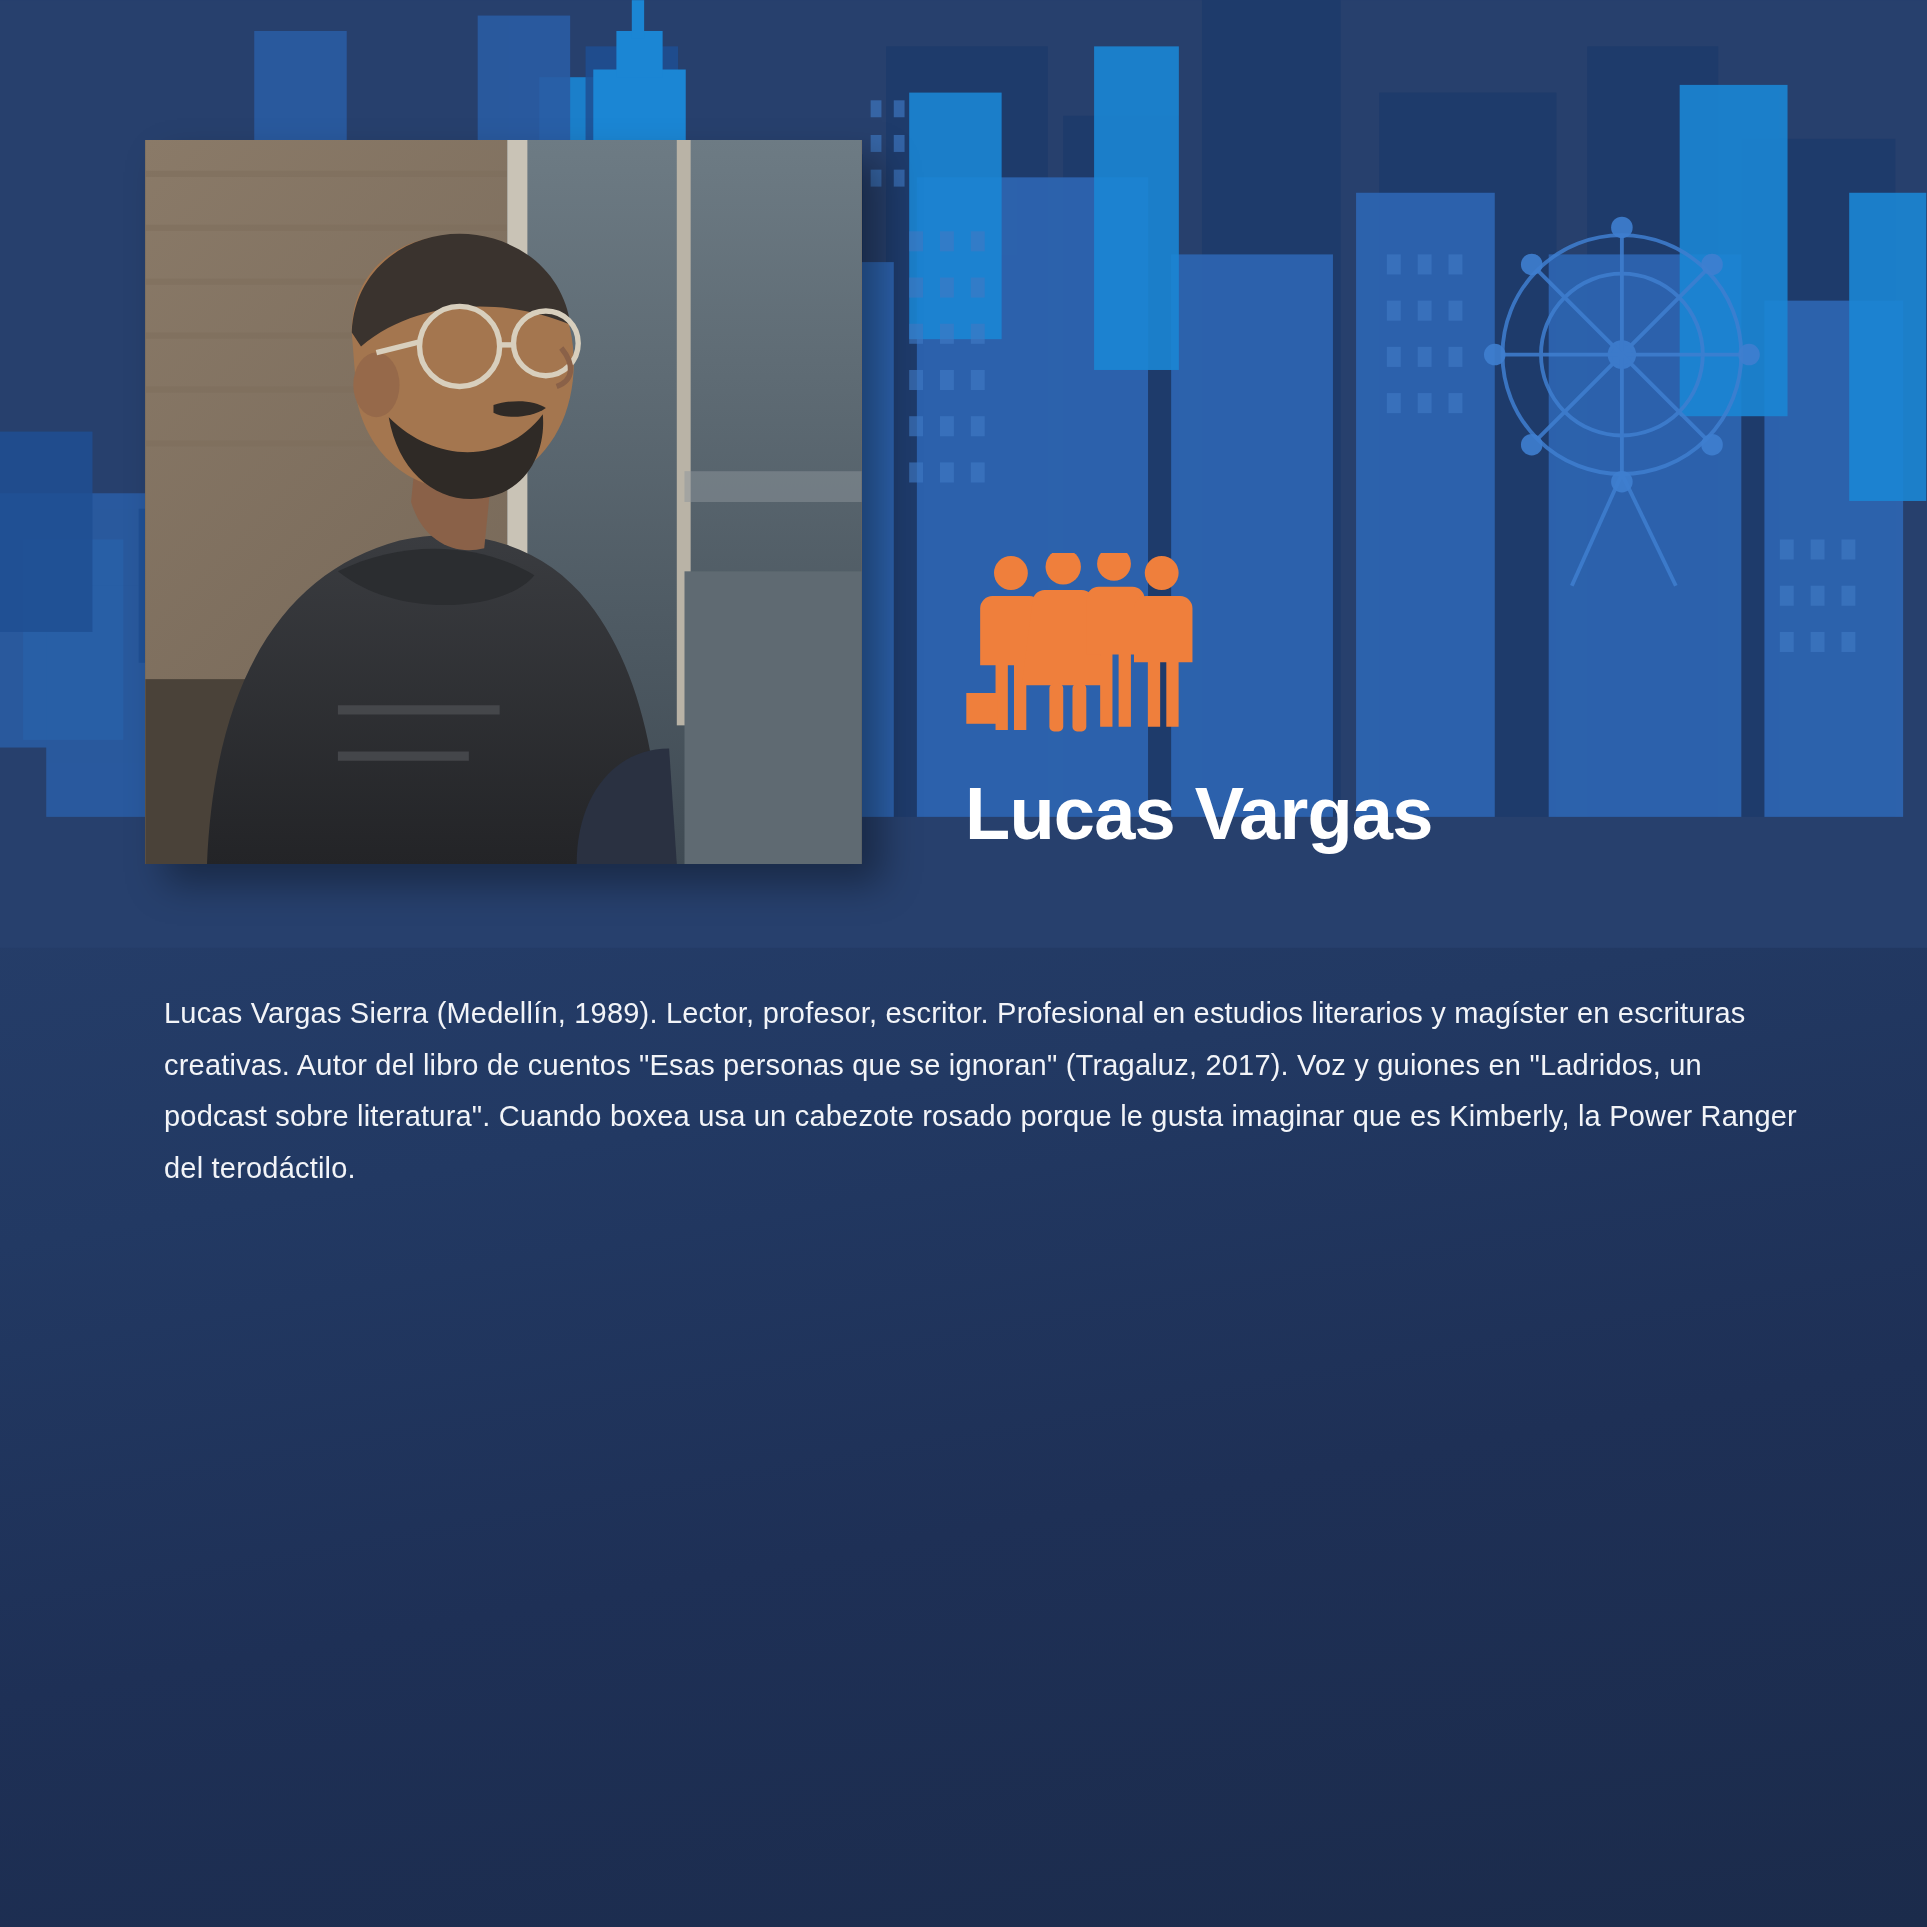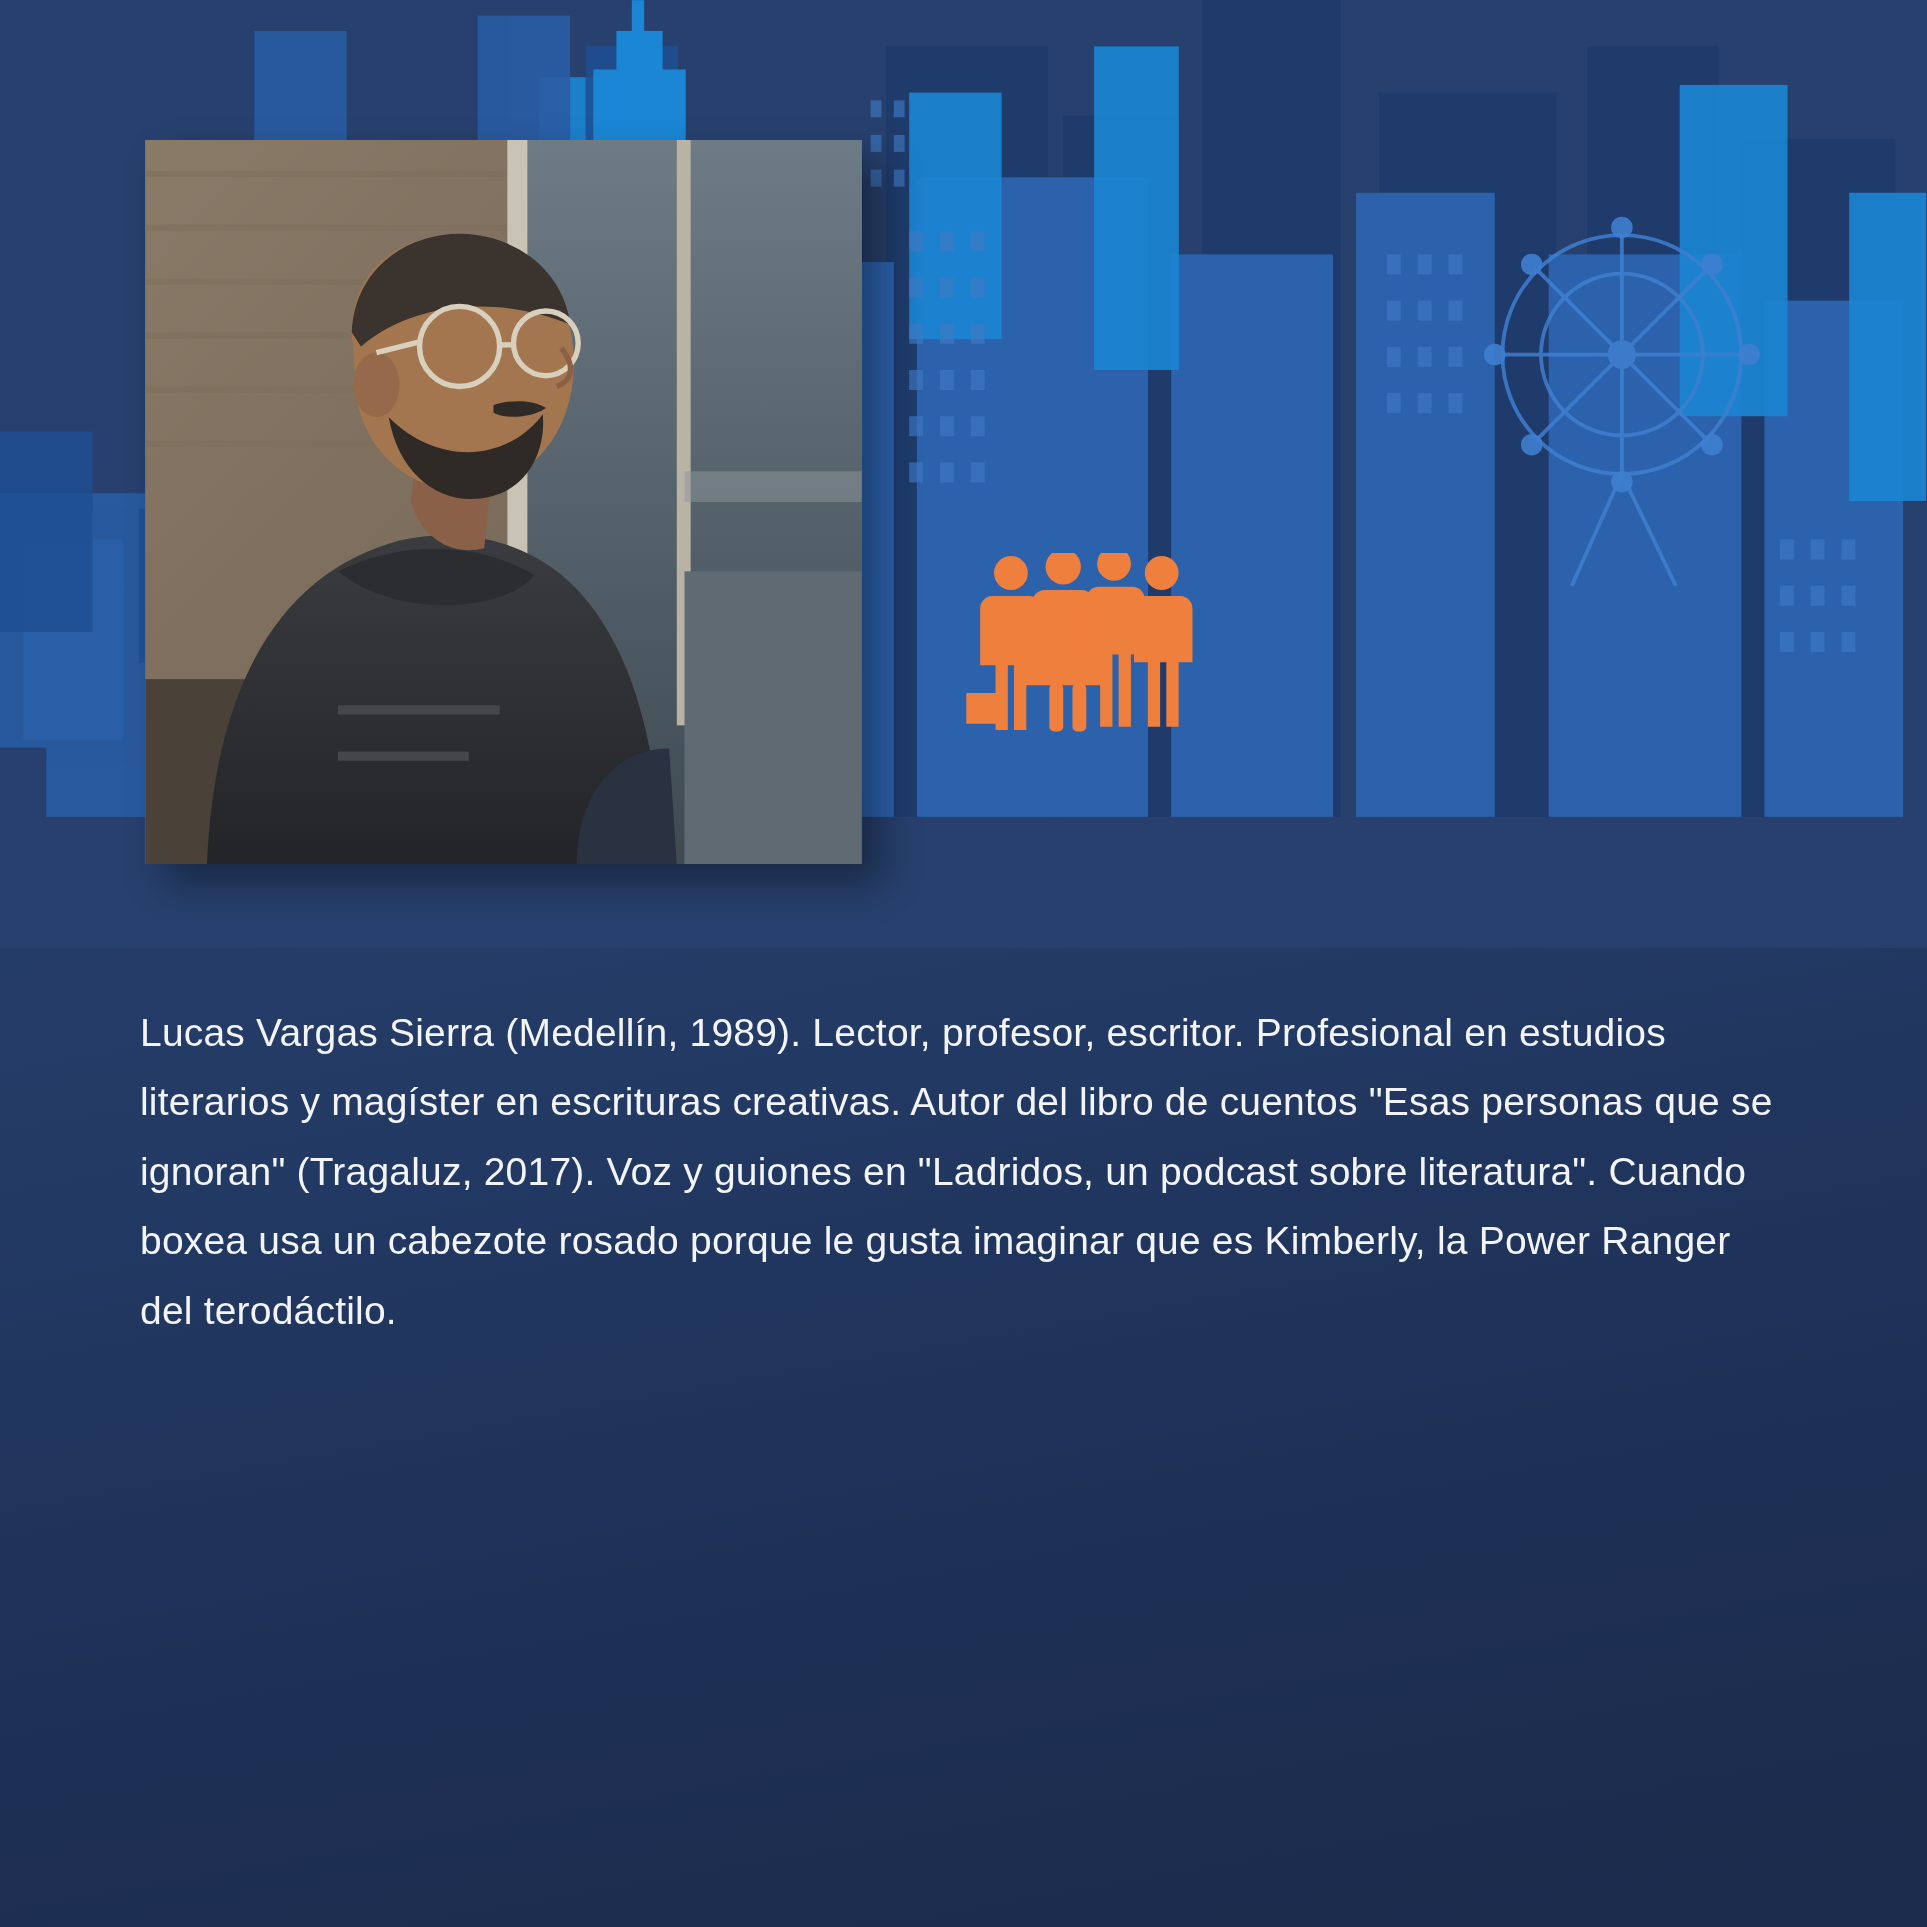--- a/index.html
+++ b/index.html
@@ -70,25 +70,25 @@
     position: absolute;
     left: 963px;
     top: 553px;
     width: 262px;
     height: 200px;
   }
 
   
   .bio {
     position: absolute;
-    left: 140px;
+    left: 164px;
     top: 959px;
     width: 1641px;
     color: #f2f4f8;
-    font-size: 39px;
+    font-size: 29px;
     line-height: 1.78;
     letter-spacing: 0.2px;
   }
 </style>
 </head>
 <body>
 
 <div class="page">
 
   <div class="skyline">
@@ -316,17 +316,18 @@
         <path d="M172 44 h48 a16 16 0 0 1 16 16 v72 h-18 v94 h-16 v-94 h-8 v94 h-16 v-94 h-18 v-72 a16 16 0 0 1 16 -16 Z"></path>
 
         <circle cx="258" cy="26" r="22"></circle>
         <path d="M234 56 h48 a16 16 0 0 1 16 16 v70 h-18 v84 h-16 v-84 h-8 v84 h-16 v-84 h-18 v-70 a16 16 0 0 1 16 -16 Z"></path>
 
         <rect x="4" y="182" width="40" height="40"></rect>
       </g>
     </svg>
   </div>
 
+  <div class="name">Lucas Vargas</div>
 
   <p class="bio">Lucas Vargas Sierra (Medellín, 1989). Lector, profesor, escritor. Profesional en estudios literarios y magíster en escrituras creativas. Autor del libro de cuentos "Esas personas que se ignoran" (Tragaluz, 2017). Voz y guiones en "Ladridos, un podcast sobre literatura". Cuando boxea usa un cabezote rosado porque le gusta imaginar que es Kimberly, la Power Ranger del terodáctilo.</p>
 
 </div>
 
 
 </body></html>

